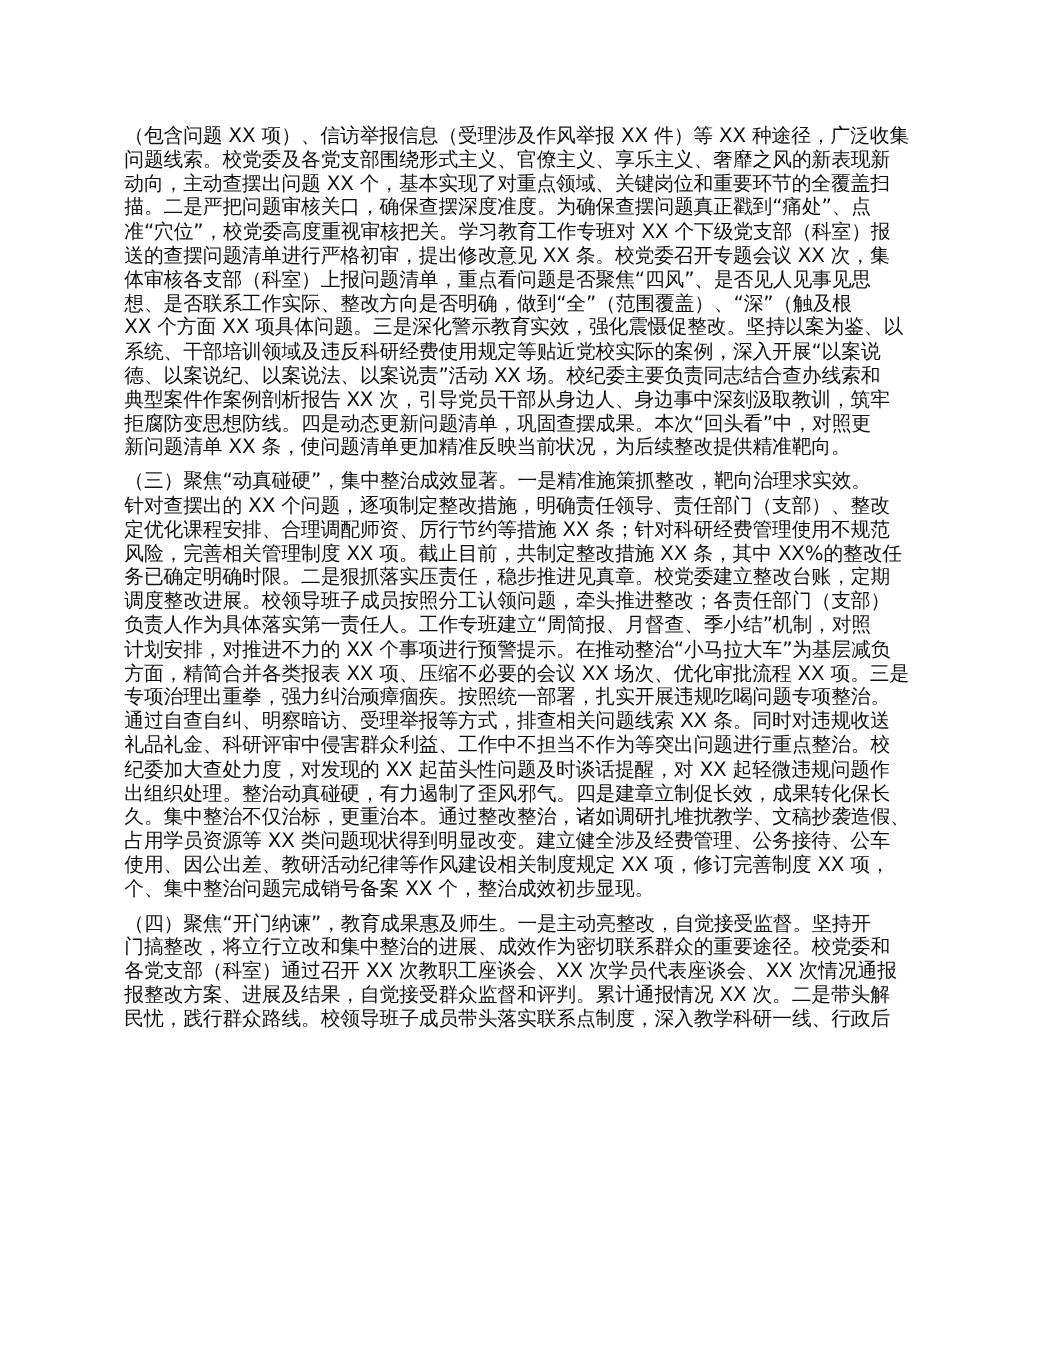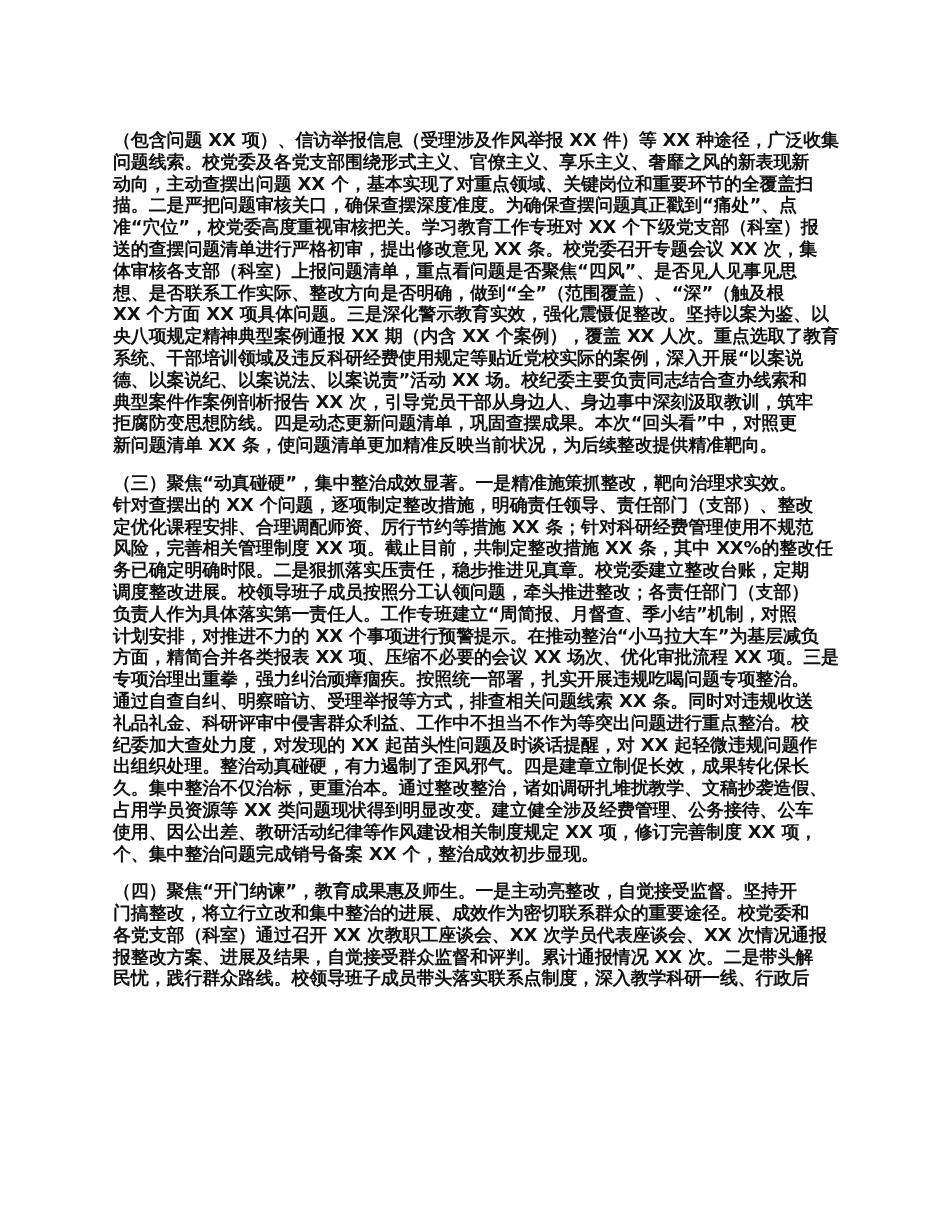--- a/index.html
+++ b/index.html
@@ -15,22 +15,21 @@
     font-family: "DejaVu Sans", "Liberation Sans", sans-serif;
     color: #111111;
   }
   .page {
     position: absolute;
     left: 113px;
     top: 113px;
     width: 740px;
   }
   .para {
-    margin: 16px 0 9px 0;
-    font-weight: bold;
+    margin: 0 0 9px 0;
   }
   .line {
     display: block;
     font-size: 18px;
     line-height: 21.8px;
     white-space: nowrap;
     letter-spacing: -0.15px;
   }
 </style>
 </head>
@@ -41,21 +40,20 @@
   <div class="para">
     <span class="line">（包含问题 XX 项）、信访举报信息（受理涉及作风举报 XX 件）等 XX 种途径，广泛收集</span>
     <span class="line">问题线索。校党委及各党支部围绕形式主义、官僚主义、享乐主义、奢靡之风的新表现新</span>
     <span class="line">动向，主动查摆出问题 XX 个，基本实现了对重点领域、关键岗位和重要环节的全覆盖扫</span>
     <span class="line">描。二是严把问题审核关口，确保查摆深度准度。为确保查摆问题真正戳到“痛处”、点</span>
     <span class="line">准“穴位”，校党委高度重视审核把关。学习教育工作专班对 XX 个下级党支部（科室）报</span>
     <span class="line">送的查摆问题清单进行严格初审，提出修改意见 XX 条。校党委召开专题会议 XX 次，集</span>
     <span class="line">体审核各支部（科室）上报问题清单，重点看问题是否聚焦“四风”、是否见人见事见思</span>
     <span class="line">想、是否联系工作实际、整改方向是否明确，做到“全”（范围覆盖）、“深”（触及根</span>
     <span class="line">XX 个方面 XX 项具体问题。三是深化警示教育实效，强化震慑促整改。坚持以案为鉴、以</span>
-    <span class="line">央八项规定精神典型案例通报 XX 期（内含 XX 个案例），覆盖 XX 人次。重点选取了教育</span>
     <span class="line">系统、干部培训领域及违反科研经费使用规定等贴近党校实际的案例，深入开展“以案说</span>
     <span class="line">德、以案说纪、以案说法、以案说责”活动 XX 场。校纪委主要负责同志结合查办线索和</span>
     <span class="line">典型案件作案例剖析报告 XX 次，引导党员干部从身边人、身边事中深刻汲取教训，筑牢</span>
     <span class="line">拒腐防变思想防线。四是动态更新问题清单，巩固查摆成果。本次“回头看”中，对照更</span>
     <span class="line">新问题清单 XX 条，使问题清单更加精准反映当前状况，为后续整改提供精准靶向。</span>
   </div>
 
   <div class="para">
     <span class="line">（三）聚焦“动真碰硬”，集中整治成效显著。一是精准施策抓整改，靶向治理求实效。</span>
     <span class="line">针对查摆出的 XX 个问题，逐项制定整改措施，明确责任领导、责任部门（支部）、整改</span>

